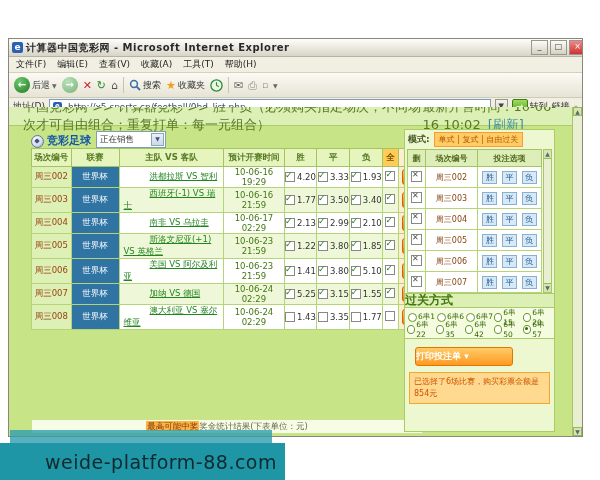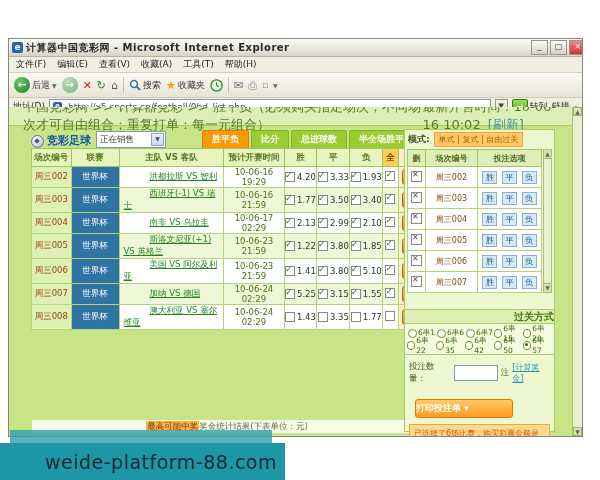--- a/index.html
+++ b/index.html
@@ -96,21 +96,21 @@
   .sliptable th{background:#ddeeb8;border:1px solid #a3c561;color:#556b22;height:14px;font-size:8px;}
   .sliptable td{border:1px solid #b5d477;height:18px;text-align:center;}
   .slipid{color:#884411;}
   .obtn{display:inline-block;min-width:11px;height:11px;line-height:11px;font-size:8px;color:#225588;
         background:#d6e9f8;border:1px solid #8ab0d0;margin:0 1px;padding:0 1px;}
   .slipscroll{position:absolute;right:0;top:0;width:9px;height:100%;background:#e9f0d2;border:1px solid #a8c46c;
               box-sizing:border-box;}
   .slipscroll .arr{height:8px;font-size:6px;line-height:7px;text-align:center;color:#567;background:#d6e6ae;
                    border-bottom:1px solid #98b85e;}
   .slipscroll .arr.dn{position:absolute;bottom:0;width:100%;border-top:1px solid #98b85e;border-bottom:none;}
-  .passhead{margin-top:16px;height:13px;text-align:right;font-size:10px;font-weight:bold;color:#447711;
+  .passhead{margin-top:0;height:13px;text-align:left;font-size:12px;font-weight:bold;color:#447711;
             background:#dcefb4;border-top:1px solid #a9cb6a;border-bottom:1px solid #a9cb6a;line-height:13px;}
   .radios{padding:3px 2px;display:flex;flex-wrap:wrap;border-bottom:1px solid #a9cb6a;background:#f4fbdf;}
   .radio{width:20%;display:flex;align-items:center;gap:1px;font-size:7.5px;color:#336600;
          justify-content:center;height:12px;box-sizing:border-box;}
   .rdot{width:7px;height:7px;border-radius:50%;border:1px solid #669922;background:#fff;position:relative;}
   .radio.on .rdot:after{content:"";position:absolute;left:1px;top:1px;width:3px;height:3px;border-radius:50%;
                         background:#336600;}
   .betrow{display:flex;align-items:center;gap:3px;padding:6px 4px;font-size:8.5px;color:#445522;}
   .betinput{width:38px;height:12px;background:#fff;border:1px solid #7f9db9;}
   .betlink{color:#2299aa;text-decoration:underline;font-size:8px;}
@@ -215,35 +215,20 @@
 
     <div class="ctrlrow">
       <span class="brand">
         <span class="ball"></span>
         <span>竞彩足球</span>
       </span>
       <span class="lgsel">
         <span>正在销售</span>
         <span class="dd">▼</span>
       </span>
-      <span class="tabs">
-
-      <span class="tab on">
-          <span>胜平负</span>
-        </span>
-          <span class="tab">
-          <span>比分</span>
-        </span>
-          <span class="tab">
-          <span>总进球数</span>
-        </span>
-          <span class="tab">
-          <span>半全场胜平负</span>
-        </span>
-        </span>
     </div>
 
     <table class="bettable">
       <colgroup>
         <col style="width:42px">
           <col style="width:52px">
           <col style="width:112px">
           <col style="width:64px">
         <col style="width:33px">
           <col style="width:33px">
@@ -588,26 +573,20 @@
         </span>
           <span class="radio">
           <span class="rdot"></span>
           <span>6串50</span>
         </span>
           <span class="radio on">
           <span class="rdot"></span>
           <span>6串57</span>
         </span>
         </div>
-      <div class="betrow">
-        <span>投注数量：</span>
-        <input class="betinput" style="">
-        <span>注</span>
-        <span class="betlink">[计算奖金]</span>
-      </div>
       <div class="submitrow">
         <span class="submitbtn">打印投注单 ▾</span>
       </div>
       <div class="infobox">
         <div>已选择了6场比赛，购买彩票金额是854元</div>
 
       </div>
     </div>
 
     <div class="vscroll">

